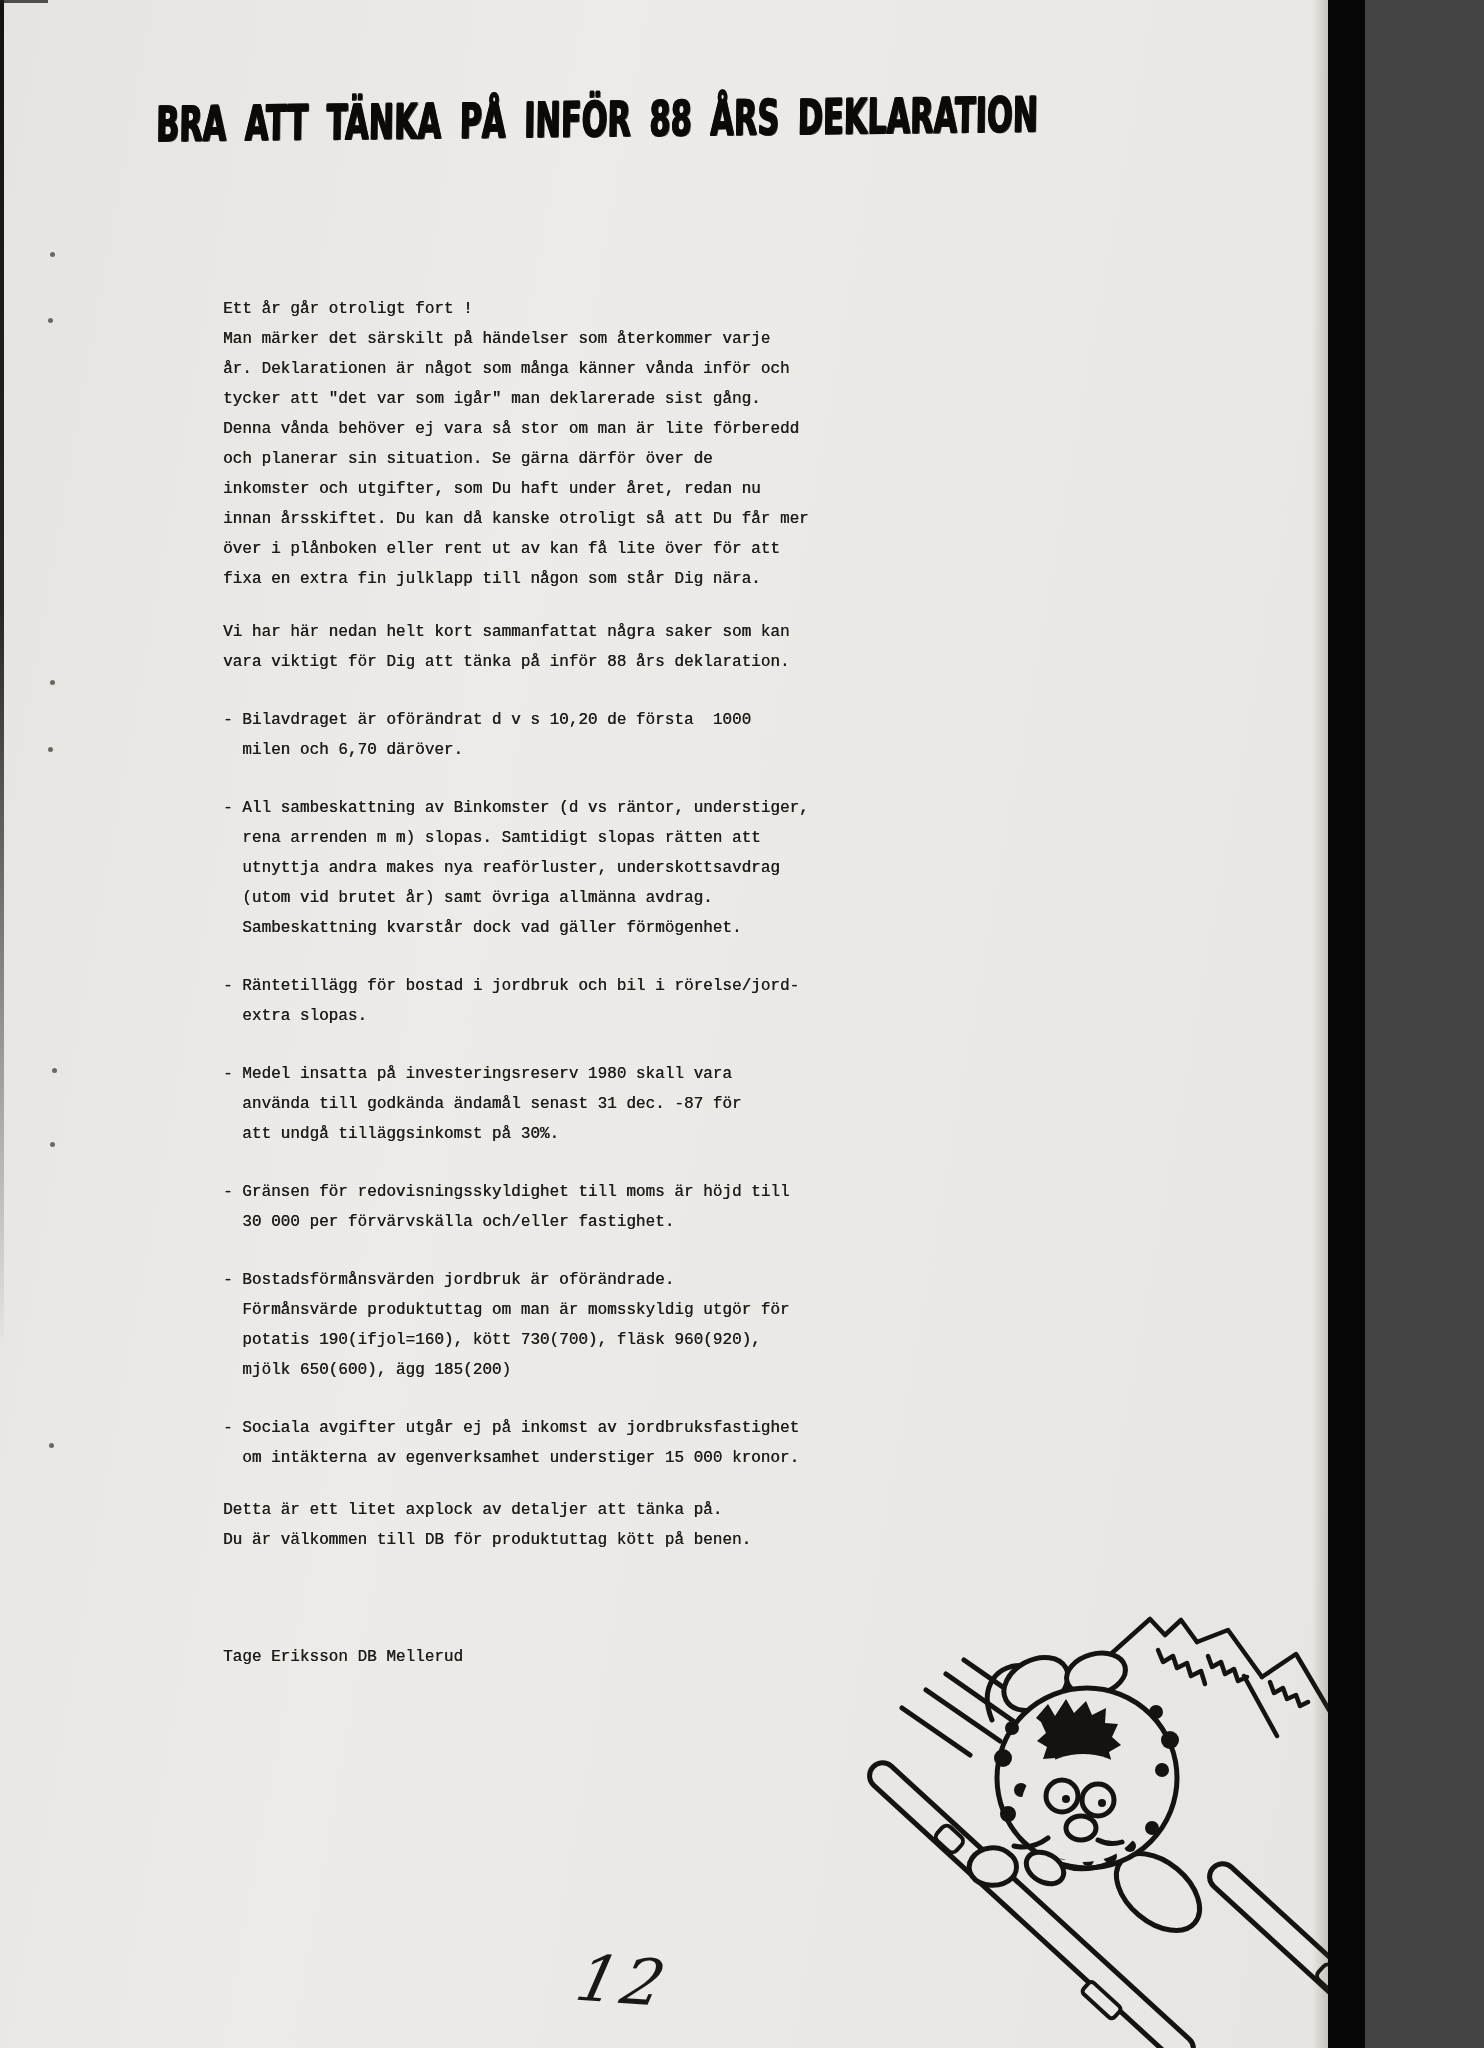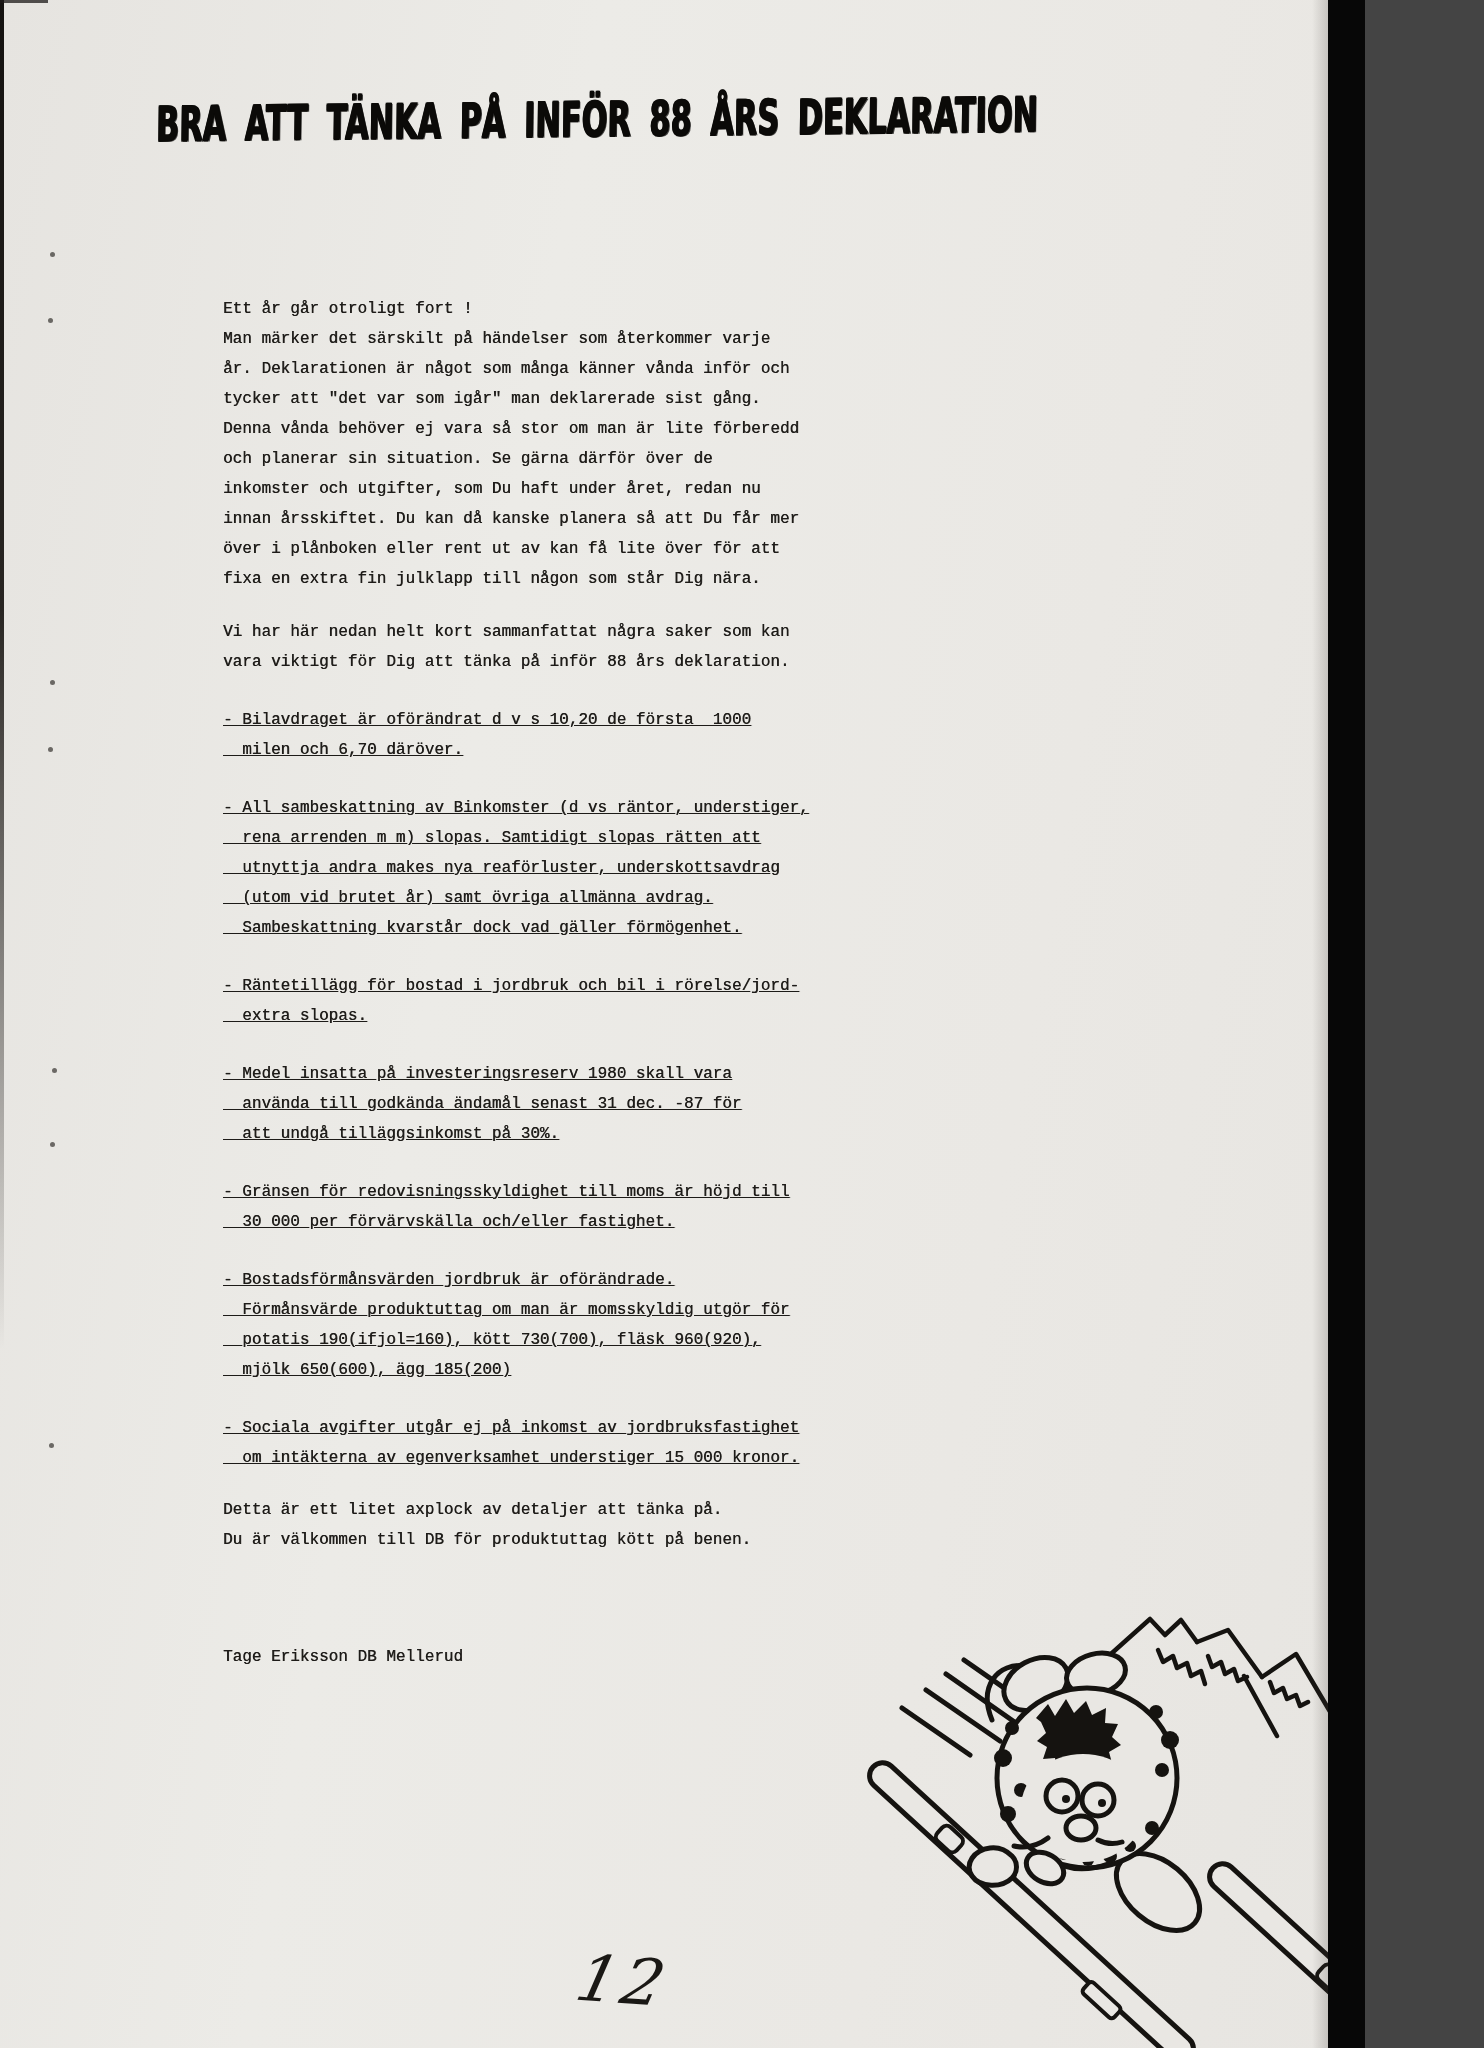--- a/index.html
+++ b/index.html
@@ -40,21 +40,21 @@
   .tline{
     white-space:pre;
     font-family:"Liberation Mono", monospace;
     font-size:16px;line-height:30px;
     color:var(--ink);
     text-shadow:0.4px 0 0 rgba(29,27,24,.85);
   }
   .tgroup{margin-bottom:28px;}
   .intro{top:294px;}
   .summary{top:617px;}
-  .bullets{top:705px;text-decoration:underline;}
+  .bullets{top:705px;}
   .closing{top:1495px;}
   .signature{top:1642px;}
 
   .pagenum{
     position:absolute;left:578px;top:1944px;
     font-family:"DejaVu Serif", serif;font-style:italic;
     font-size:64px;color:#1a1815;
     transform:rotate(4deg) skewX(-9deg);
     letter-spacing:4px;
   }
@@ -74,21 +74,21 @@
   <h1 class="title">BRA ATT TÄNKA PÅ INFÖR 88 ÅRS DEKLARATION</h1>
 
   <div class="block intro">
       <div class="tline">Ett år går otroligt fort !</div>
       <div class="tline">Man märker det särskilt på händelser som återkommer varje</div>
       <div class="tline">år. Deklarationen är något som många känner vånda inför och</div>
       <div class="tline">tycker att "det var som igår" man deklarerade sist gång.</div>
       <div class="tline">Denna vånda behöver ej vara så stor om man är lite förberedd</div>
       <div class="tline">och planerar sin situation. Se gärna därför över de</div>
       <div class="tline">inkomster och utgifter, som Du haft under året, redan nu</div>
-      <div class="tline">innan årsskiftet. Du kan då kanske planera så att Du får mer</div>
+      <div class="tline">innan årsskiftet. Du kan då kanske otroligt så att Du får mer</div>
       <div class="tline">över i plånboken eller rent ut av kan få lite över för att</div>
       <div class="tline">fixa en extra fin julklapp till någon som står Dig nära.</div>
     </div>
   <div class="block summary">
       <div class="tline">Vi har här nedan helt kort sammanfattat några saker som kan</div>
       <div class="tline">vara viktigt för Dig att tänka på inför 88 års deklaration.</div>
     </div>
   <div class="block bullets">
       <div class="tgroup">
         <div class="tline">- Bilavdraget är oförändrat d v s 10,20 de första  1000</div>

